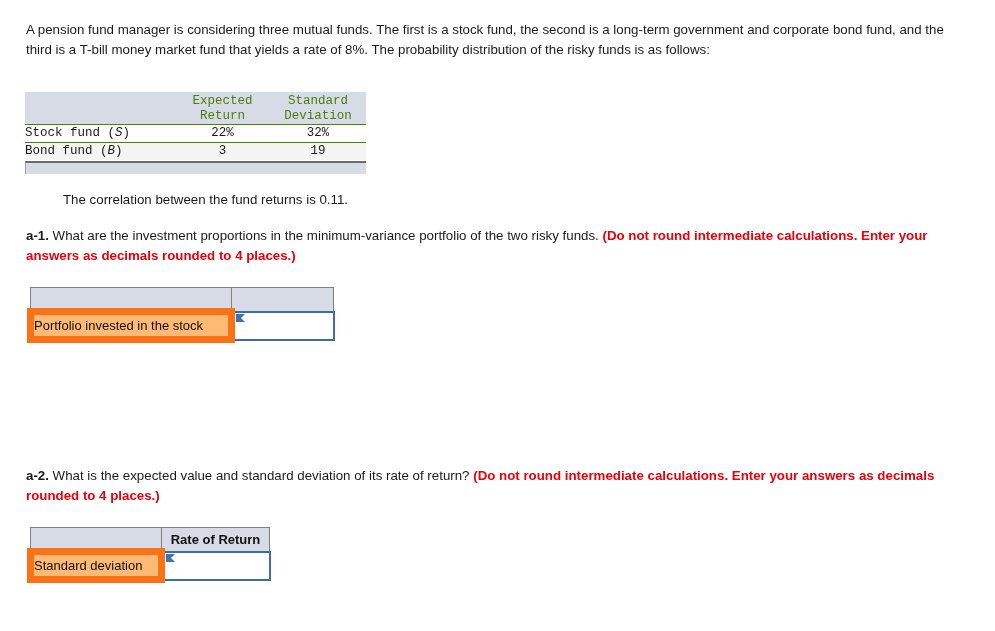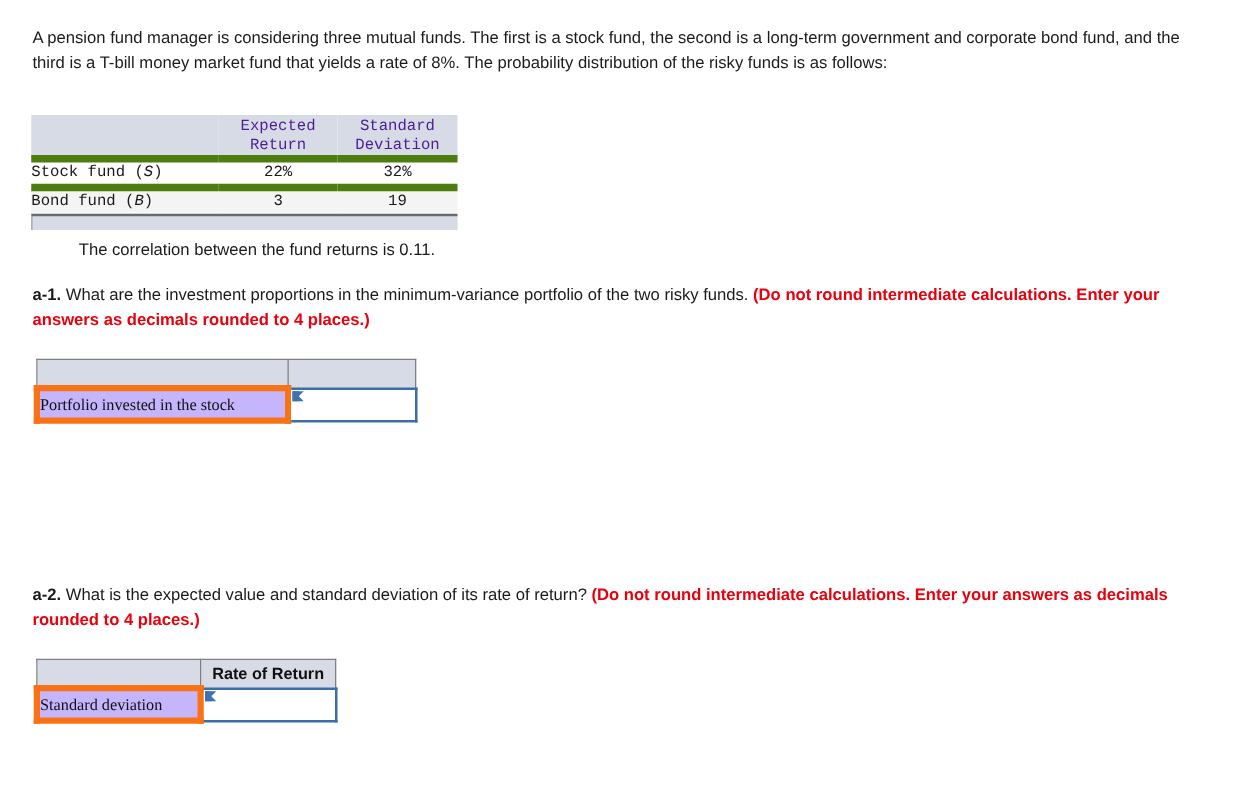--- a/index.html
+++ b/index.html
@@ -53,27 +53,27 @@
     margin: 0;
     font-weight: normal;
   }
   .dt-head th {
     background: #d6dbe5;
     text-align: center;
     vertical-align: bottom;
     height: 32px;
     line-height: 15px;
     padding-bottom: 2px;
-    color: #4c1d95;
+    color: #4d7c0f;
   }
   .dt-head th.blank { background: #d6dbe5; }
   .dt-row td {
     height: 17px;
     line-height: 17px;
-    border-top: 6px solid #4d7c0f;
+    border-top: 1px solid #4d7c0f;
   }
   .dt-row.alt td { background: #f4f4f4; }
   .dt-row.first td { background: #ffffff; }
   td.dt-label {
     text-align: left;
     padding-left: 14px;
   }
   td.dt-val {
     text-align: center;
   }
@@ -133,28 +133,27 @@
   .ans-head-label {
     background: #d6dbe5;
     border: 1px solid #808080;
     height: 20px;
     text-align: center;
     font-weight: bold;
     font-size: 13px;
     color: #111;
   }
   .ans-label-cell {
-    background: #c4b5fd;
-    border: 5px solid #f97316;
+    background: #fdba74;
+    border: 7px solid #f97316;
     height: 21px;
     padding-left: 5px;
     font-size: 13px;
     color: #111;
     white-space: nowrap;
-    font-family: Liberation Serif, serif;
   }
   .ans-input-cell {
     background: #ffffff;
     border: 2px solid #3c6ea5;
     height: 21px;
     position: relative;
   }
   .flag-marker {
     position: absolute;
     left: 1px;

